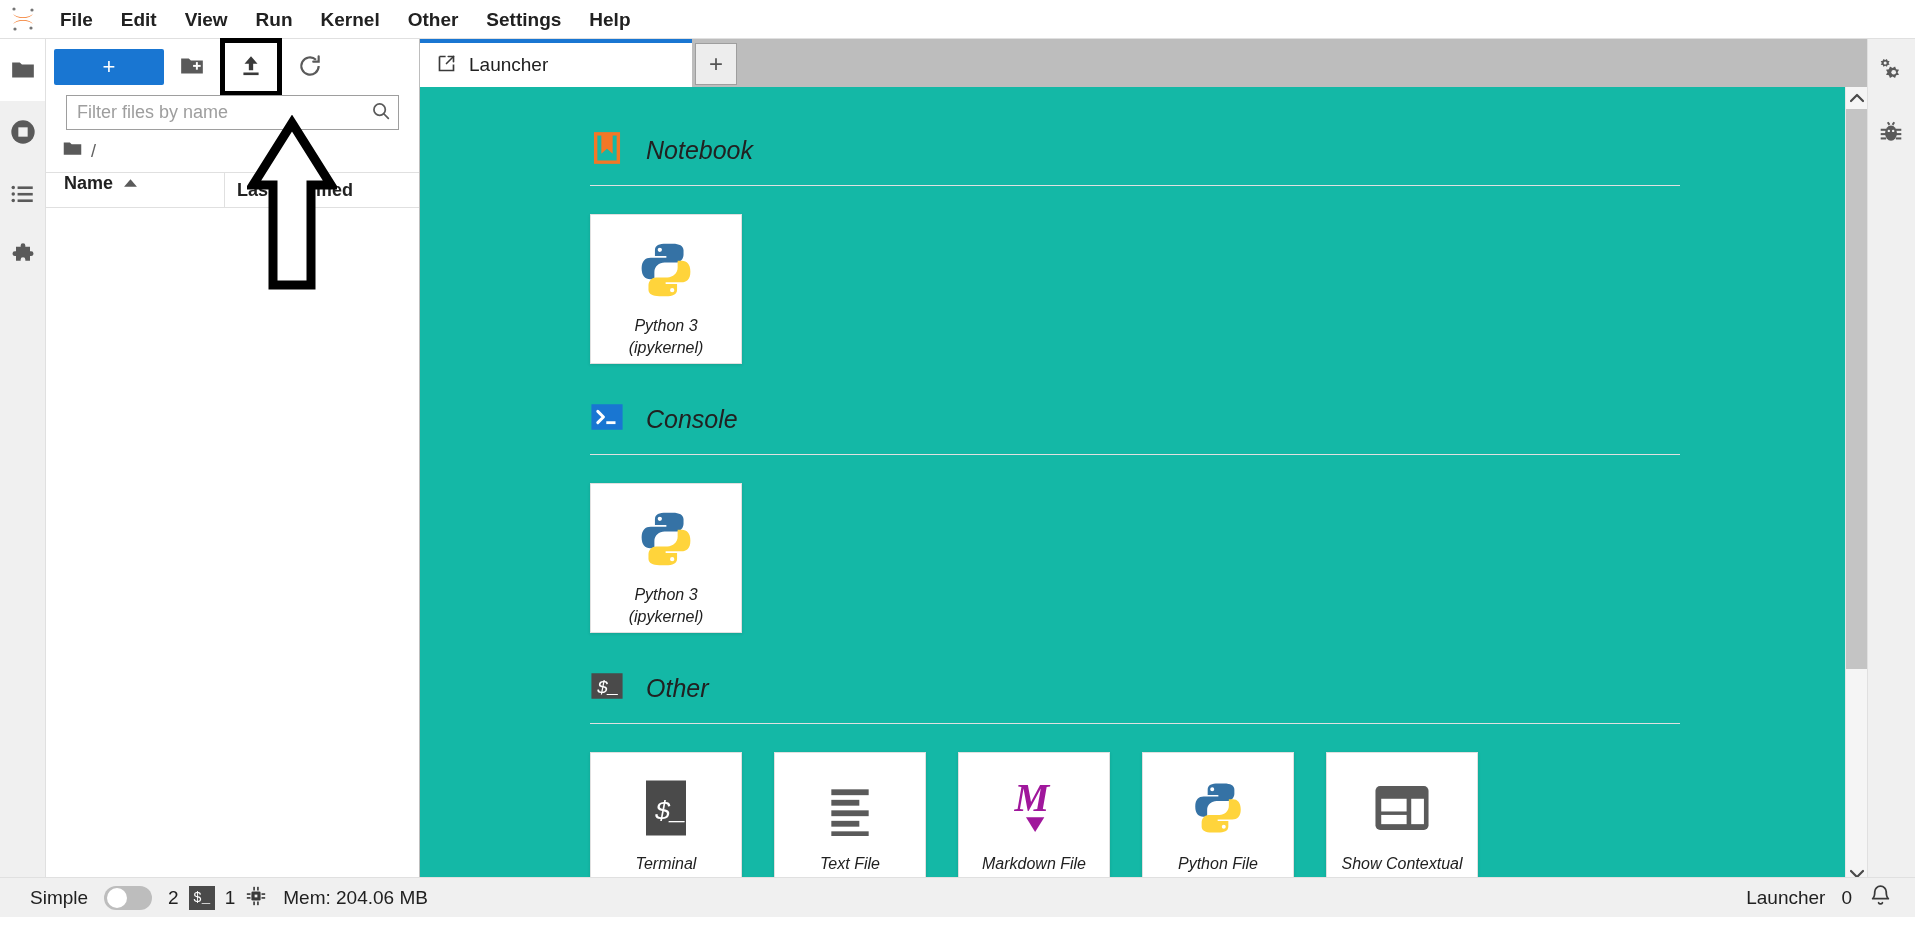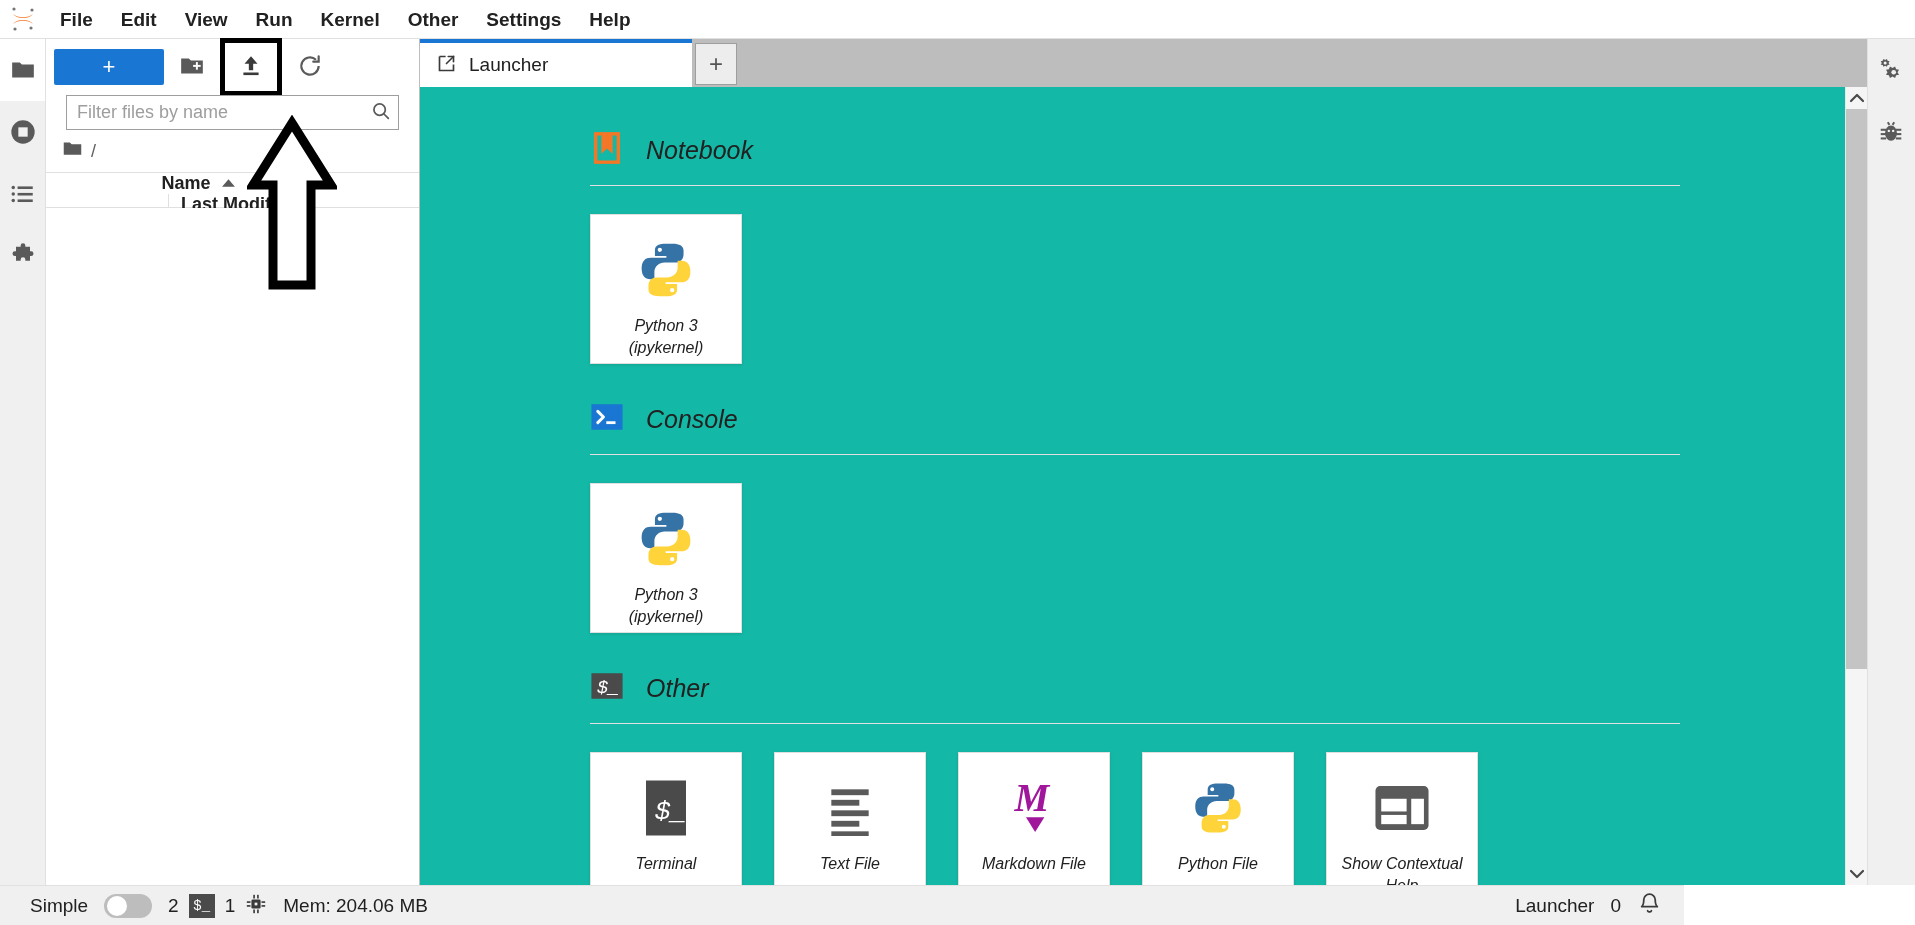--- a/index.html
+++ b/index.html
@@ -64,22 +64,22 @@
   .fb-filter input {
     flex: 1; border: none; outline: none; font-size: 18px; color: #616161;
     font-family: "Liberation Sans", sans-serif; background: transparent;
   }
   .fb-filter input::placeholder { color: #9e9e9e; }
   .fb-breadcrumb {
     height: 42px; display: flex; align-items: center; padding: 0 16px; gap: 8px;
     font-size: 18px; color: #616161; flex-shrink: 0;
   }
   .fb-header {
-    height: 36px; display: flex; align-items: center; border-top: 1px solid #e0e0e0;
-    border-bottom: 1px solid #e0e0e0; flex-shrink: 0; flex-direction: column;
+    height: 36px; display: flex; align-items: flex-start; border-top: 1px solid #e0e0e0;
+    border-bottom: 1px solid #e0e0e0; flex-shrink: 0;
   }
   .fb-th {
     font-size: 18px; font-weight: bold; color: #212121; display: flex;
     align-items: center; gap: 10px; cursor: pointer;
   }
   .fb-th.name { padding-left: 18px; width: 178px; }
   .fb-th.modified { padding-left: 12px; border-left: 1px solid #e0e0e0; height: 100%;
                     display: flex; align-items: center; }
   .fb-list { flex: 1; background: #fff; }
 
@@ -133,21 +133,21 @@
   }
 
   
   .activitybar-right {
     position: absolute; top: 39px; right: 0; width: 48px; height: 846px;
     background: #f0f0f0; border-left: 1px solid #e0e0e0;
   }
 
   
   .statusbar {
-    position: absolute; bottom: 0; left: 0; width: 1684px; height: 40px;
+    position: absolute; bottom: 8px; left: 0; width: 1915px; height: 40px;
     background: #f0f0f0; border-top: 1px solid #e0e0e0;
     display: flex; align-items: center; justify-content: space-between;
     padding: 0 22px 0 30px;
   }
   .status-left, .status-right { display: flex; align-items: center; gap: 16px; }
   .status-text { font-size: 19px; color: #212121; }
   .toggle {
     width: 48px; height: 24px; border-radius: 12px; background: #bdbdbd;
     position: relative; cursor: pointer;
   }

